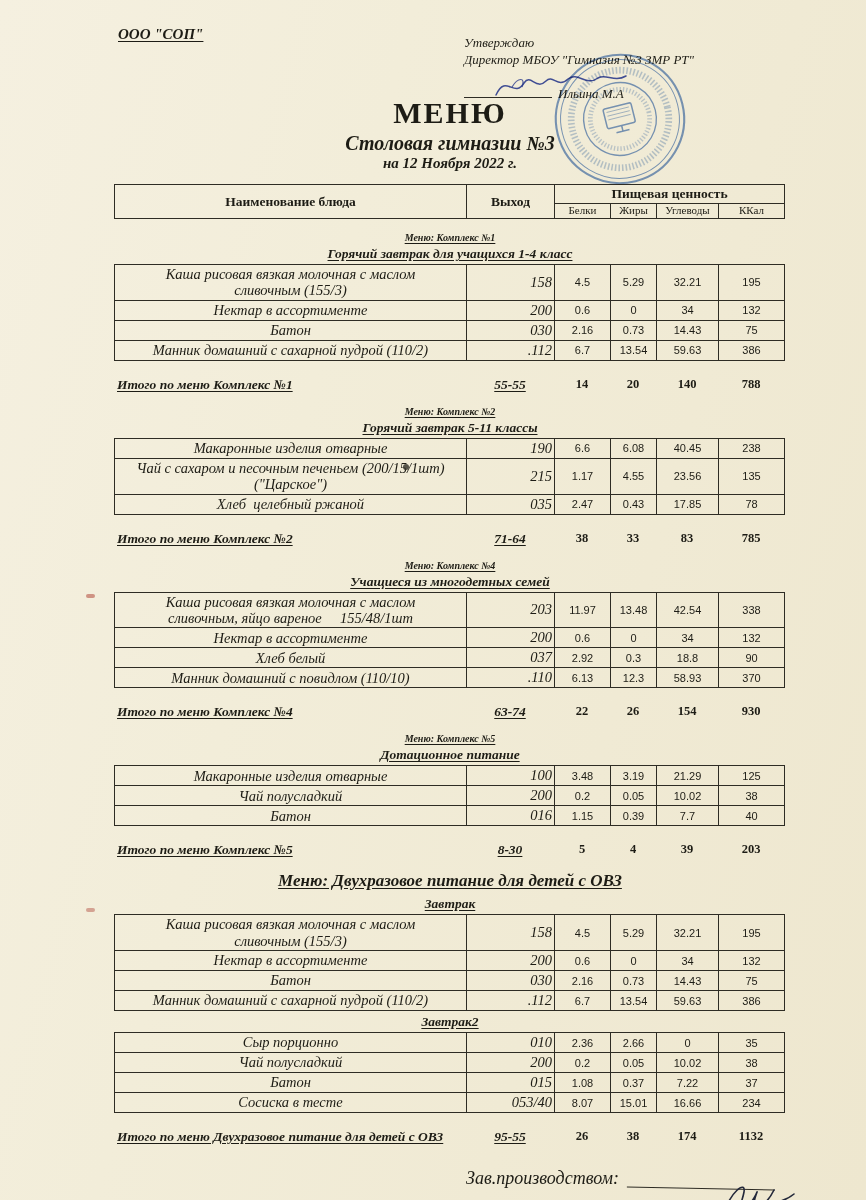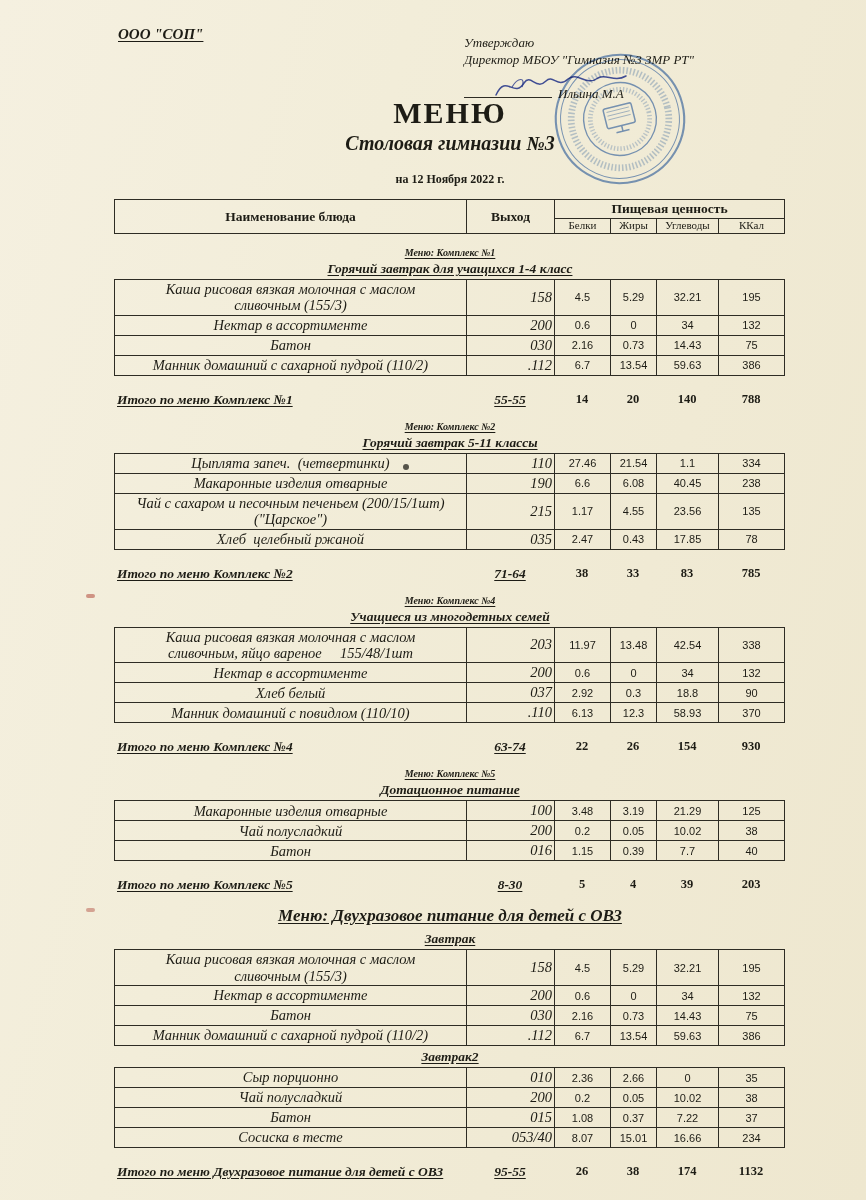--- a/index.html
+++ b/index.html
@@ -23,21 +23,21 @@
   }
   .approve { position: absolute; left: 350px; top: 13px; width: 340px; font-style: italic; font-size: 13px; line-height: 1.3; }
   .approve-name-row { position: relative; margin-top: 16px; height: 22px; }
   .dash-line { display: inline-block; width: 88px; border-bottom: 1px solid #2e2c24; height: 13px; margin-right: 6px; vertical-align: baseline; }
   .sig1 { position: absolute; left: 28px; top: -16px; width: 140px; height: 34px; }
 
   
   .title-block { text-align: center; margin-top: 0; }
   .menu-title { font-size: 30px; font-weight: bold; letter-spacing: 2px; }
   .menu-subtitle { font-size: 20px; font-weight: bold; font-style: italic; margin-top: 2px; }
-  .menu-date { font-size: 12px; font-weight: bold; margin-top: 17px; }
+  .menu-date { font-size: 15px; font-weight: bold; font-style: italic; margin-top: 0; }
 
   
   table { border-collapse: collapse; table-layout: fixed; }
   .header-table { margin-top: 12px; }
   .header-table td { border: 1px solid #2e2c24; vertical-align: middle; }
   .h-name, .h-out, .h-nutr { font-weight: bold; font-size: 13.5px; text-align: center; padding: 1px 2px; }
   .h-sub { font-size: 11px; text-align: center; padding: 0 0 2px; }
 
   .menu-table td { border: 1px solid #2e2c24; vertical-align: middle; }
   td.c-name { font-style: italic; font-size: 14.5px; line-height: 1.13; padding: 1px 5px; white-space: pre-wrap; text-align: center; }
@@ -203,28 +203,20 @@
           <colgroup>
             <col style="width: 352px;">
             <col style="width: 88px;">
             <col style="width: 56px;">
             <col style="width: 46px;">
             <col style="width: 62px;">
             <col style="width: 66px;">
           </colgroup>
           <tbody>
             <tr>
-              <td class="c-name">Цыплята запеч.  (четвертинки)</td>
-              <td class="c-out">110</td>
-              <td class="c-num">27.46</td>
-              <td class="c-num">21.54</td>
-              <td class="c-num">1.1</td>
-              <td class="c-num">334</td>
-            </tr>
-            <tr>
               <td class="c-name">Макаронные изделия отварные</td>
               <td class="c-out">190</td>
               <td class="c-num">6.6</td>
               <td class="c-num">6.08</td>
               <td class="c-num">40.45</td>
               <td class="c-num">238</td>
             </tr>
             <tr>
               <td class="c-name">Чай с сахаром и песочным печеньем (200/15/1шт)
 ("Царское")</td>

